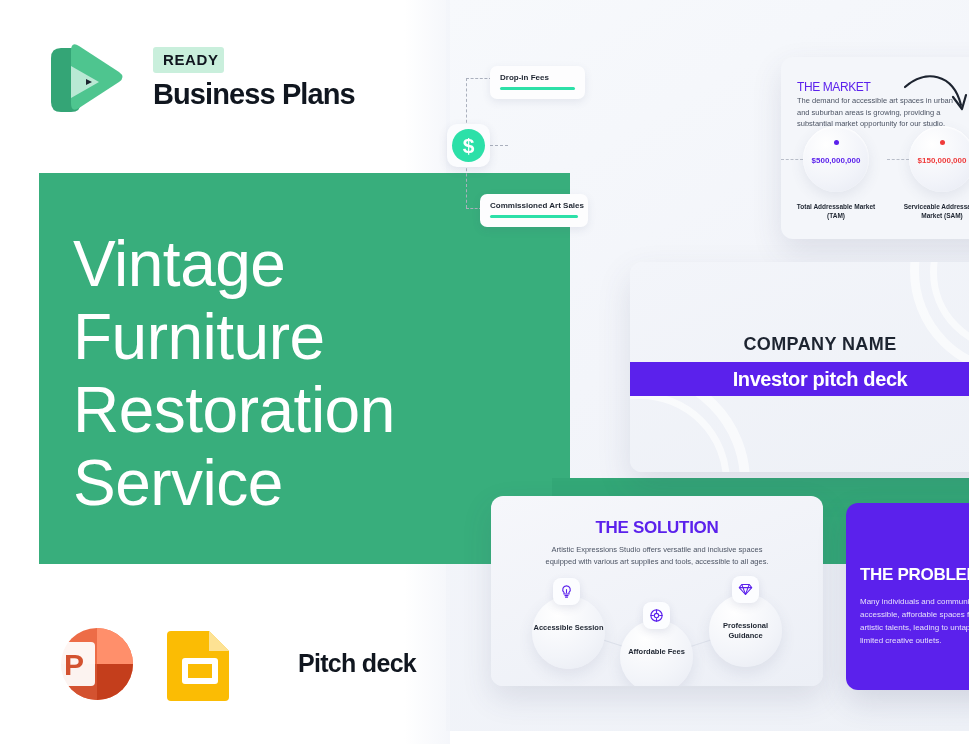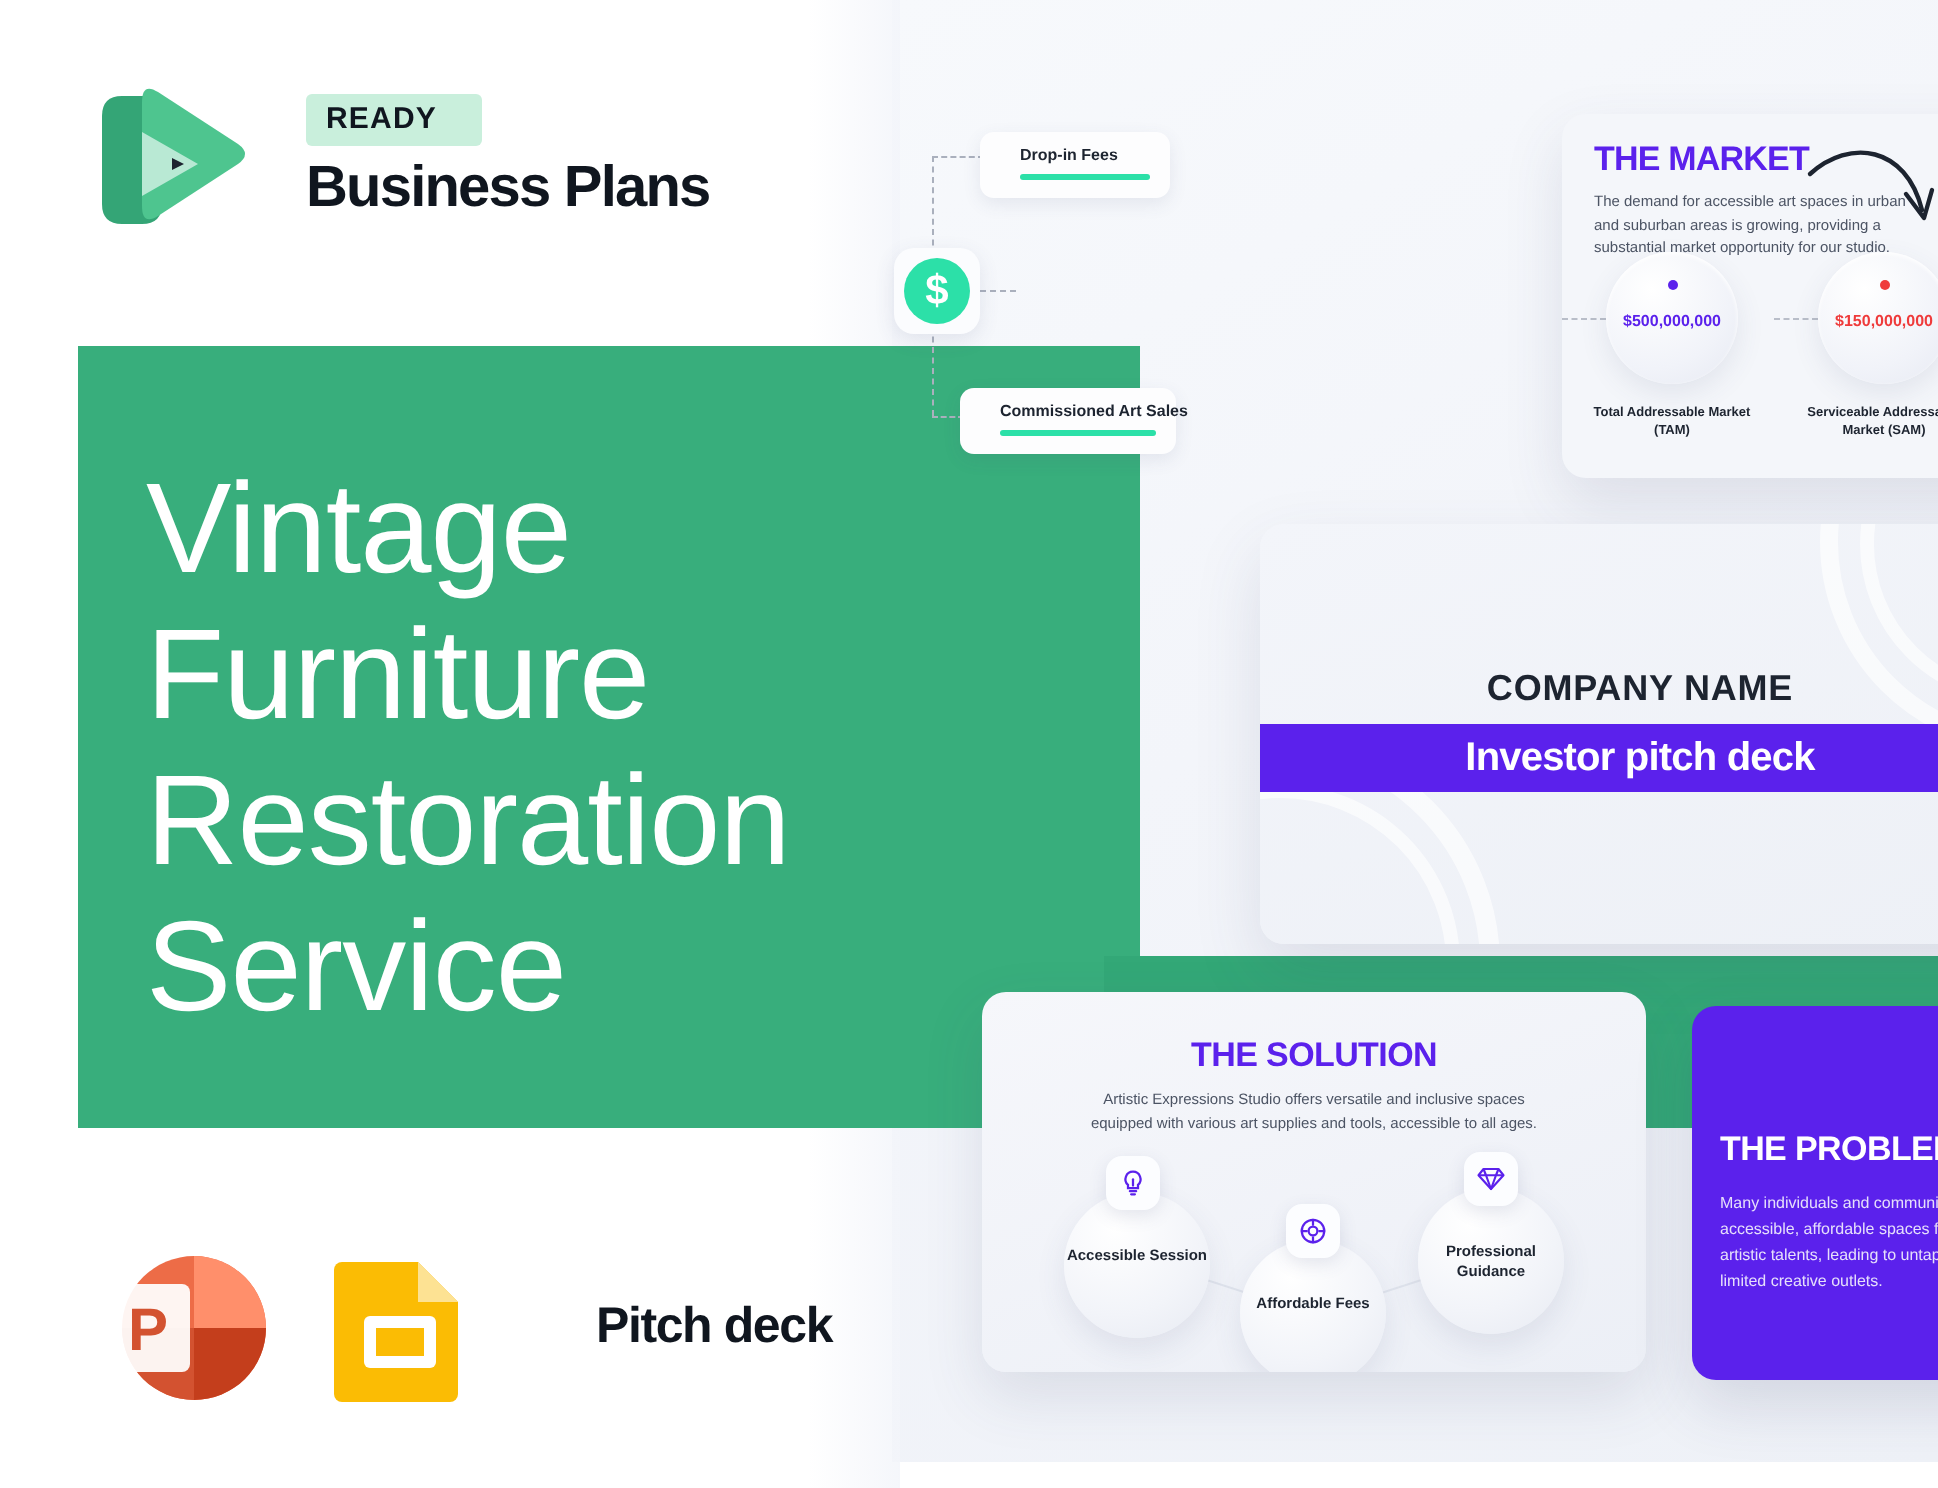--- a/index.html
+++ b/index.html
@@ -35,21 +35,21 @@
     background: #38ae7c;
   }
 
   
   .logo-wrap { position: absolute; left: 45px; top: 33px; width: 340px; height: 90px; }
   .logo-mark { position: absolute; left: 0; top: 3px; width: 78px; height: 84px; }
   .ready-badge {
     position: absolute; left: 108px; top: 14px;
     background: #c9efdc; color: #10161f;
     font-size: 15px; font-weight: bold; letter-spacing: .6px;
-    padding: 4px 22px 5px 10px; border-radius: 3px;
+    padding: 4px 5px 5px 10px; border-radius: 3px;
   }
   .logo-title {
     position: absolute; left: 108px; top: 45px;
     font-size: 29px; font-weight: bold; color: #10161f; letter-spacing: -0.9px;
     white-space: nowrap;
   }
 
   
   .hero-title {
     position: absolute; left: 73px; top: 228px; width: 440px;
@@ -86,21 +86,21 @@
     color: #fff; font-size: 18px; line-height: 21px; font-weight: bold;
     letter-spacing: -0.4px;
   }
   #slide-bm .bm-sub {
     position: absolute; left: 208px; top: 104px; width: 118px;
     color: #e3dbfb; font-size: 7.5px; line-height: 11.5px;
   }
   .bm-pill {
     position: absolute; background: #fdfdfe; border-radius: 7px;
     box-shadow: 0 3px 9px rgba(70,80,120,.10);
-    padding: 7px 10px 9px 20px;
+    padding: 7px 10px 9px 10px;
   }
   .bm-pill .t { font-size: 8px; font-weight: bold; color: #1d2430; white-space: nowrap; }
   .bm-pill .bar { margin-top: 5px; height: 2.5px; background: #2ce0a8; border-radius: 2px; }
   #bm-p1 { left: 490px; top: 66px; width: 95px; }
   #bm-p2 { left: 506px; top: 129px; width: 110px; }
   #bm-p3 { left: 480px; top: 194px; width: 108px; }
   .bm-icon-box {
     position: absolute; left: 447px; top: 124px; width: 43px; height: 43px;
     background: #fbfcfe; border-radius: 10px;
     box-shadow: 0 3px 10px rgba(70,80,120,.12);
@@ -113,22 +113,22 @@
   .dash-v { position: absolute; border-left: 1.4px dashed #aab0bd; }
   .dash-h { position: absolute; border-top: 1.4px dashed #aab0bd; }
 
   
   #slide-mk {
     left: 781px; top: 57px; width: 252px; height: 182px;
     background: #f4f6fa;
     box-shadow: 0 12px 30px rgba(60,70,110,.13);
   }
   #slide-mk h3 {
-    position: absolute; left: 16px; top: 13px;
-    color: #5b21ec; font-size: 17px; font-weight: bold; letter-spacing: -0.4px;
+    position: absolute; left: 16px; top: 23px;
+    color: #5b21ec; font-size: 12px; font-weight: normal; letter-spacing: -0.4px;
   }
   #slide-mk .mk-sub {
     position: absolute; left: 16px; top: 38px; width: 158px;
     color: #4c5464; font-size: 7.5px; line-height: 11.5px;
   }
   .mk-circle {
     position: absolute; width: 66px; height: 66px; border-radius: 50%;
     background: radial-gradient(circle at 35% 28%, #ffffff 0%, #f1f3f9 62%, #e6e9f2 100%);
     box-shadow: 0 5px 14px rgba(70,80,120,.10), inset 0 1px 2px #fff;
   }

